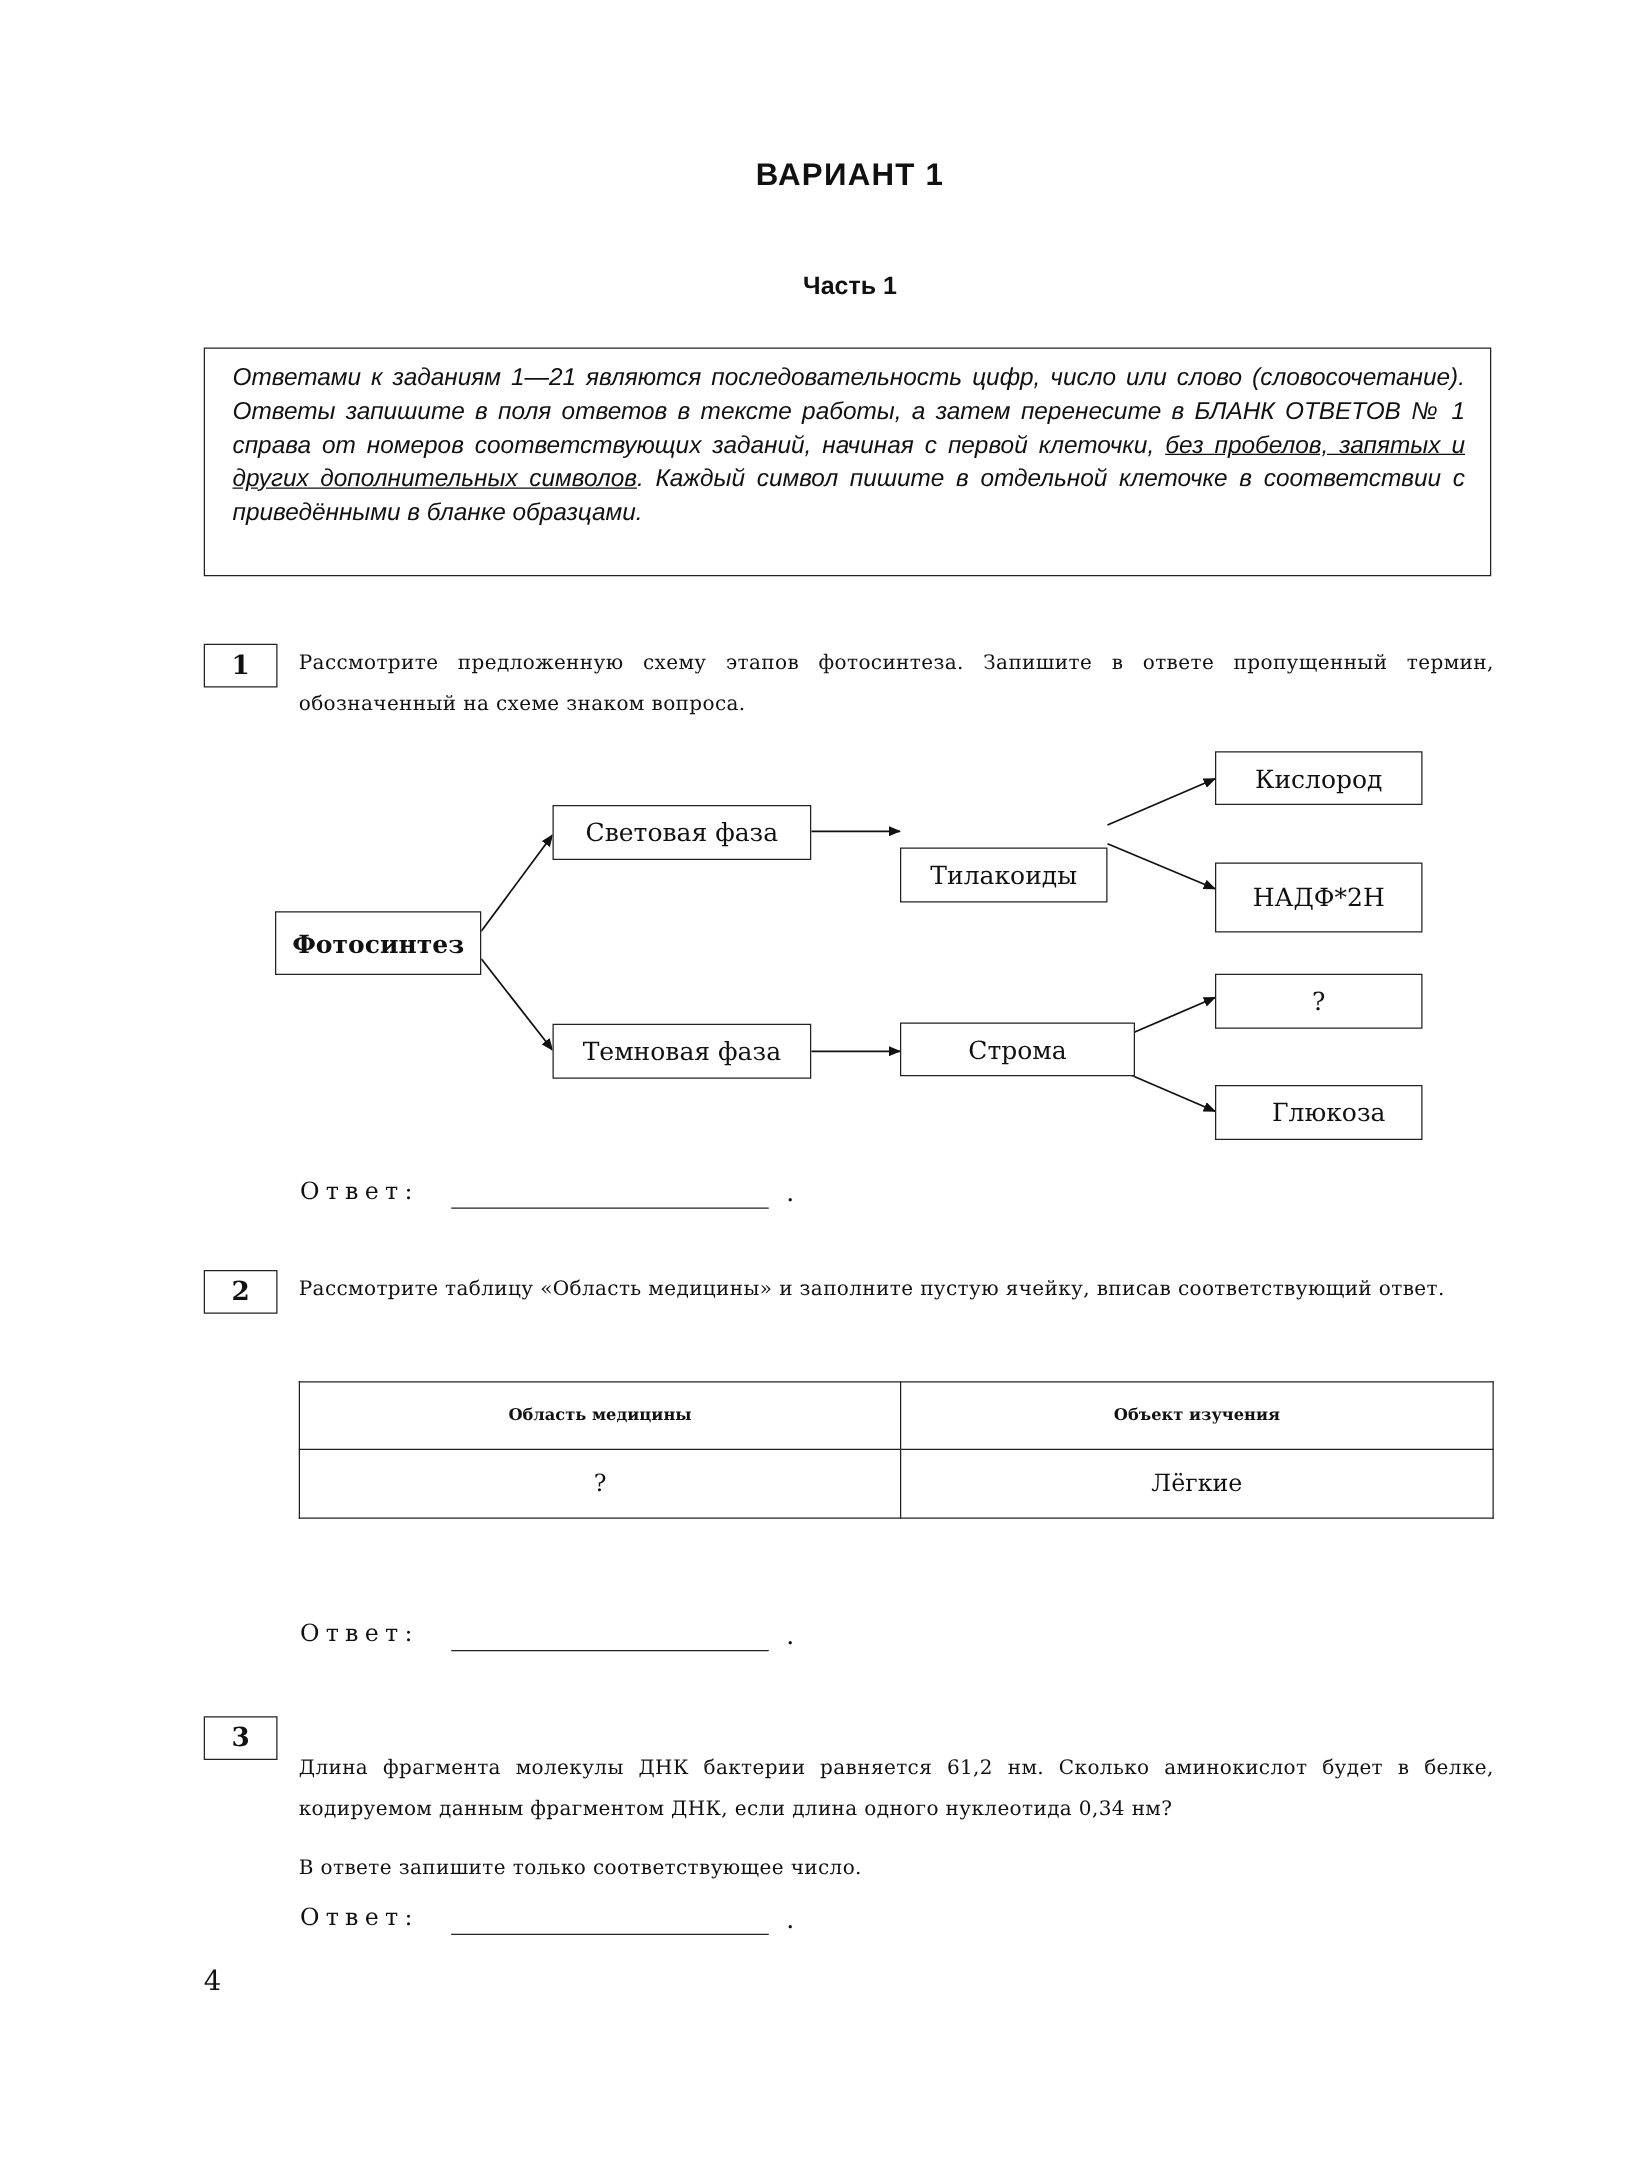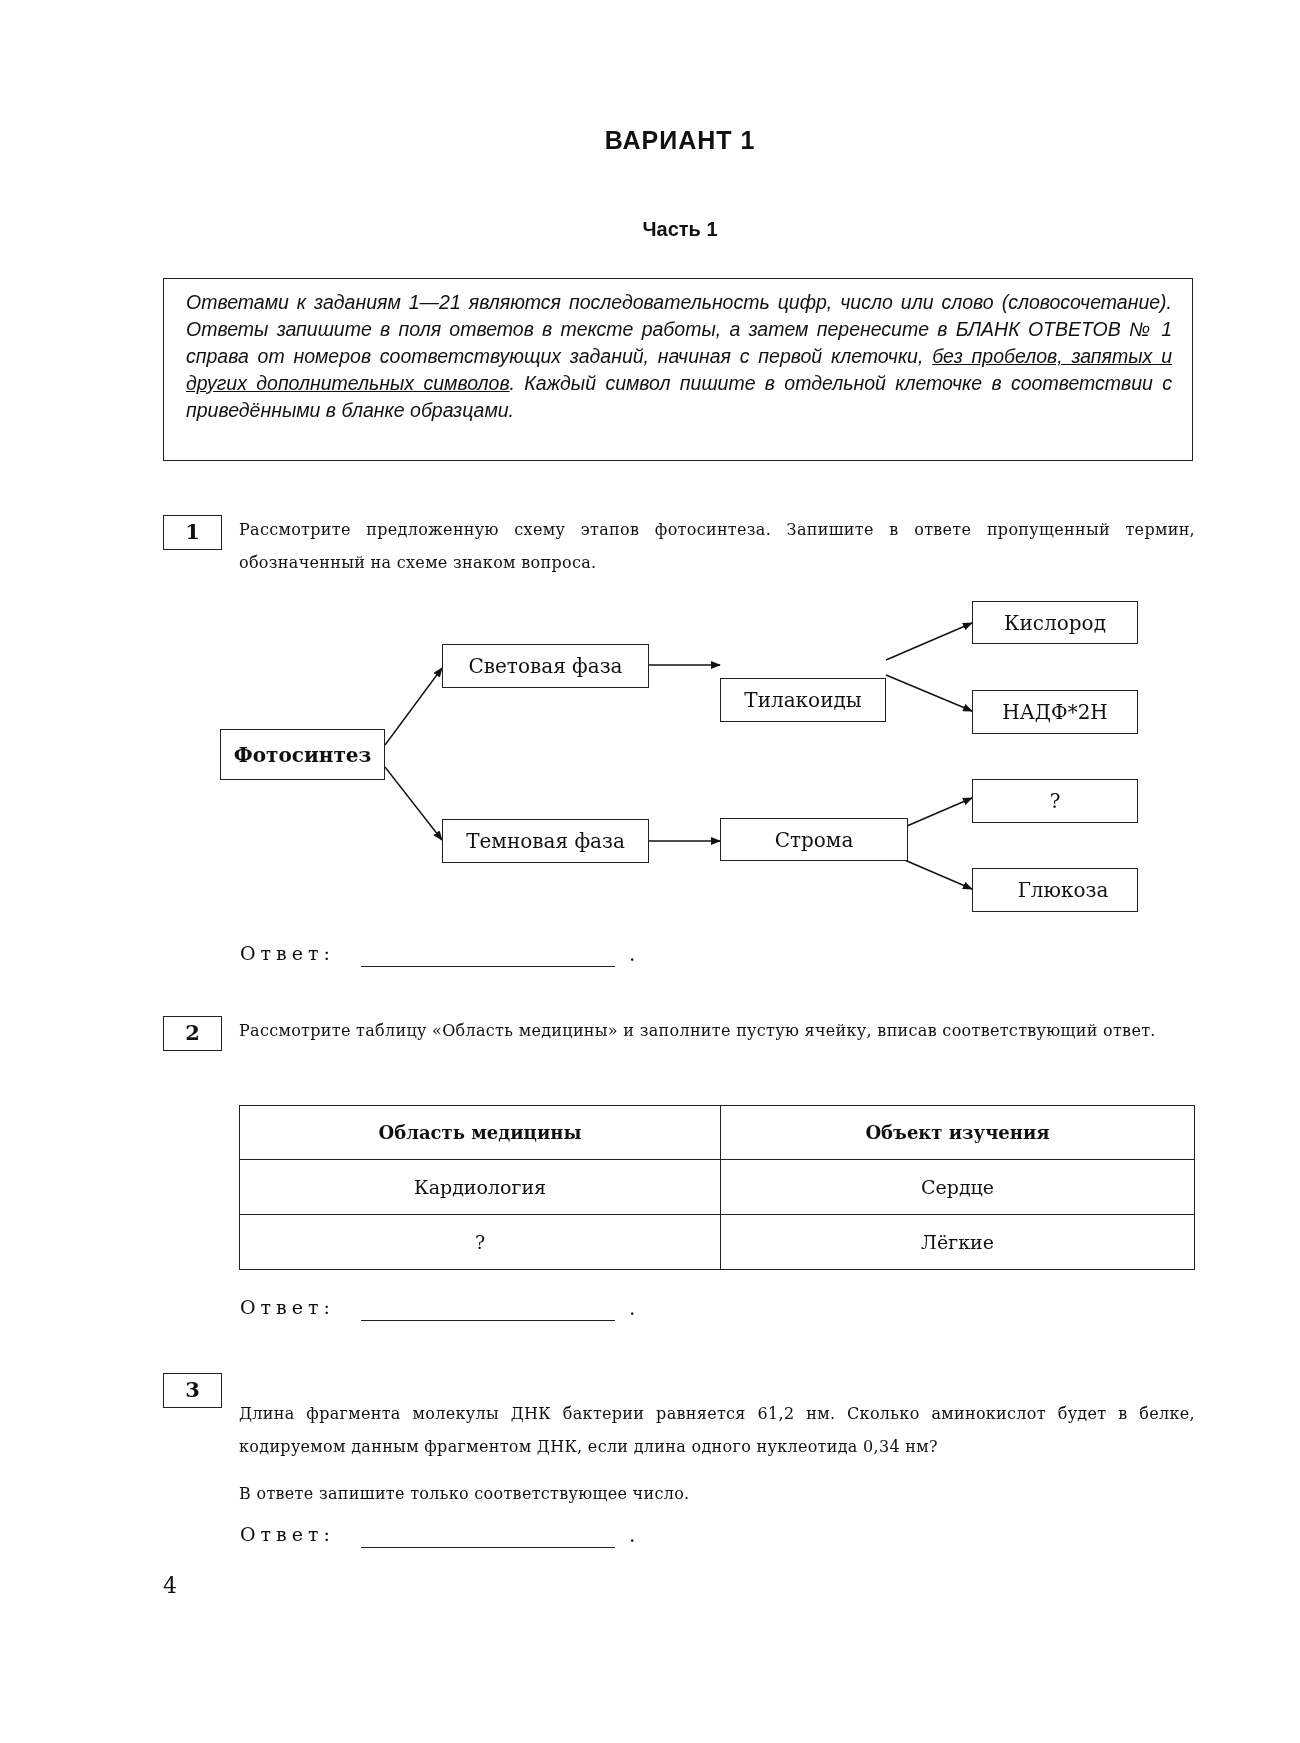--- a/index.html
+++ b/index.html
@@ -13,21 +13,21 @@
   .instr-text { position:absolute; left:22px; top:10px; width:986px; font-size:19.5px; line-height:27px; text-align:justify;font-style:italic; }
   .instr-text u { text-decoration:underline; }
   .qnum { width:59px; height:35px; border:1.5px solid #222; box-sizing:border-box; font-weight:bold; font-size:21px; text-align:center; line-height:32px; }
   .qtext { font-size:16px; line-height:32.5px; text-align:justify; letter-spacing:0.3px; }
   .box { border:1.5px solid #222; box-sizing:border-box; display:flex; align-items:center; justify-content:center; font-size:20px; background:#fff; }
   .answer { font-size:19px; letter-spacing:5px; }
   .answer-line { border-bottom:1.5px solid #222; width:254px; height:0; }
   .dot { font-size:20px; }
   table.med { border-collapse:collapse; position:absolute; left:239px; top:1105px; width:956px; }
   table.med th, table.med td { border:1.5px solid #222; text-align:center; font-size:19px; font-weight:normal; }
-  table.med th { font-weight:bold; height:51px; font-size:18px; }
+  table.med th { font-weight:bold; height:51px; font-size:13px; }
   table.med td { height:52px; }
   .pagenum { left:163px; top:1573px; font-size:22px; }
 </style>
 </head>
 <body>
 
 <div class="abs sans title" style="left:0;width:1360px;">ВАРИАНТ 1</div>
 <div class="abs sans subtitle" style="left:0;width:1360px;">Часть 1</div>
 
 <div class="abs instr sans">
@@ -51,45 +51,41 @@
     <line x1="886" y1="660" x2="972" y2="623" marker-end="url(#ah)"></line>
     <line x1="886" y1="675" x2="972" y2="711" marker-end="url(#ah)"></line>
     <line x1="886" y1="835" x2="972" y2="798" marker-end="url(#ah)"></line>
     <line x1="886" y1="852" x2="972" y2="889" marker-end="url(#ah)"></line>
   </g>
 </svg>
 <div class="abs box serif" style="left:220px;top:729px;width:165px;height:51px;font-weight:bold;">Фотосинтез</div>
 <div class="abs box serif" style="left:442px;top:644px;width:207px;height:44px;">Световая фаза</div>
 <div class="abs box serif" style="left:720px;top:644px;width:166px;height:44px;margin-top:34px;">Тилакоиды</div>
 <div class="abs box serif" style="left:972px;top:601px;width:166px;height:43px;">Кислород</div>
-<div class="abs box serif" style="left:972px;top:690px;width:166px;height:44px;">НАДФ*2Н</div>
+<div class="abs box serif" style="left:972px;top:690px;width:166px;height:56px;">НАДФ*2Н</div>
 <div class="abs box serif" style="left:442px;top:819px;width:207px;height:44px;">Темновая фаза</div>
 <div class="abs box serif" style="left:720px;top:818px;width:188px;height:43px;">Строма</div>
 <div class="abs box serif" style="left:972px;top:779px;width:166px;height:44px;">?</div>
 <div class="abs box serif" style="left:972px;top:868px;width:166px;height:44px;padding-left:16px;">Глюкоза</div>
 
 <div class="abs answer serif" style="left:240px;top:942px;">Ответ:</div>
 <div class="abs answer-line" style="left:361px;top:966px;"></div>
 <div class="abs dot serif" style="left:629px;top:942px;">.</div>
 
 <div class="abs qnum serif" style="left:163px;top:1016px;">2</div>
 <div class="abs qtext serif" style="left:239px;top:1015px;width:956px;">Рассмотрите таблицу «Область медицины» и заполните пустую ячейку, вписав соответствующий ответ.</div>
 
 <table class="med serif">
   <thead>
     <tr>
       <th style="width:478px;">Область медицины</th>
       <th>Объект изучения</th>
     </tr>
   </thead>
   <tbody>
-    <tr>
-      <td>Кардиология</td>
-      <td>Сердце</td>
-    </tr>
     <tr>
       <td>?</td>
       <td>Лёгкие</td>
     </tr>
   </tbody>
 </table>
 
 <div class="abs answer serif" style="left:240px;top:1296px;">Ответ:</div>
 <div class="abs answer-line" style="left:361px;top:1320px;"></div>
 <div class="abs dot serif" style="left:629px;top:1296px;">.</div>

